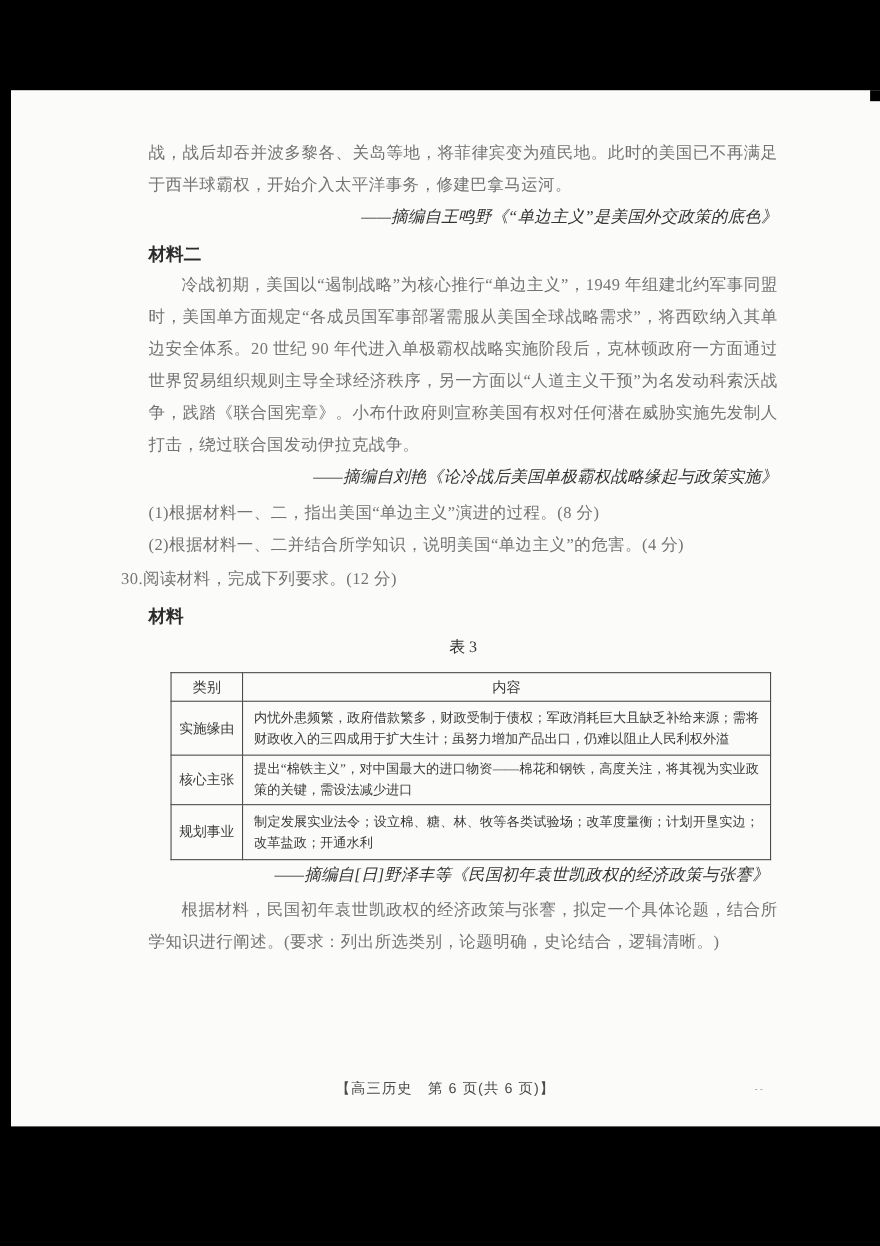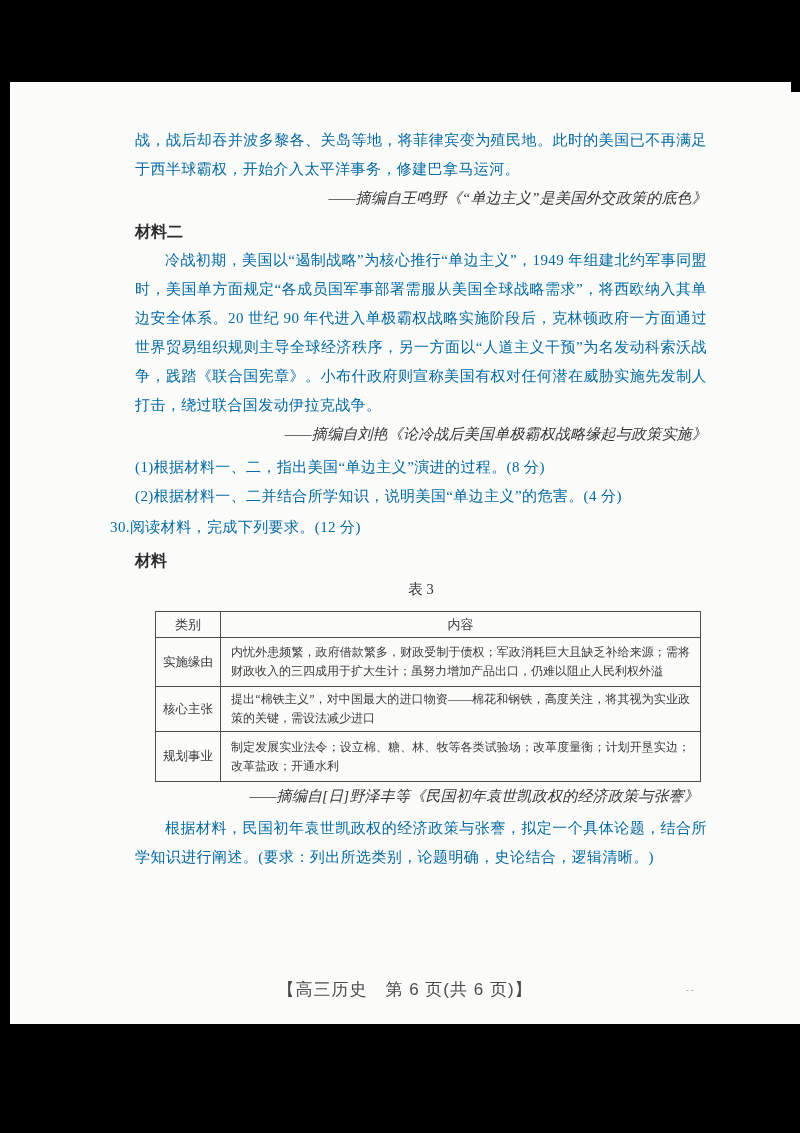--- a/index.html
+++ b/index.html
@@ -23,21 +23,21 @@
   }
   .content{
     padding:44px 93px 0 125px;
     box-sizing:border-box;
     width:790px;
   }
   .body{
     margin:0;
     font-size:15px;
     line-height:29px;
-    color:#0369a1;
+    color:#737373;
     text-align:justify;
     letter-spacing:.4px;
   }
   .indent{text-indent:2em;}
   .attribution{
     margin:0;
     font-size:15px;
     line-height:29px;
     color:#333;
     text-align:right;
@@ -97,21 +97,21 @@
     text-align:left;
     padding:3px 10px;
     text-align:justify;
   }
   td.val.center{text-align:center;}
   .footer{
     position:absolute;
     left:0;top:899px;width:100%;
     text-align:center;
     font-family:"Liberation Sans","DejaVu Sans",sans-serif;
-    font-size:17px;
+    font-size:13px;
     line-height:18px;
     color:#4a4a4a;
     letter-spacing:1px;
   }
   .stray-mark{
     position:absolute;
     left:675px;top:904px;
     font-size:8px;color:#999;
     font-family:"DejaVu Sans Mono",monospace;
   }

